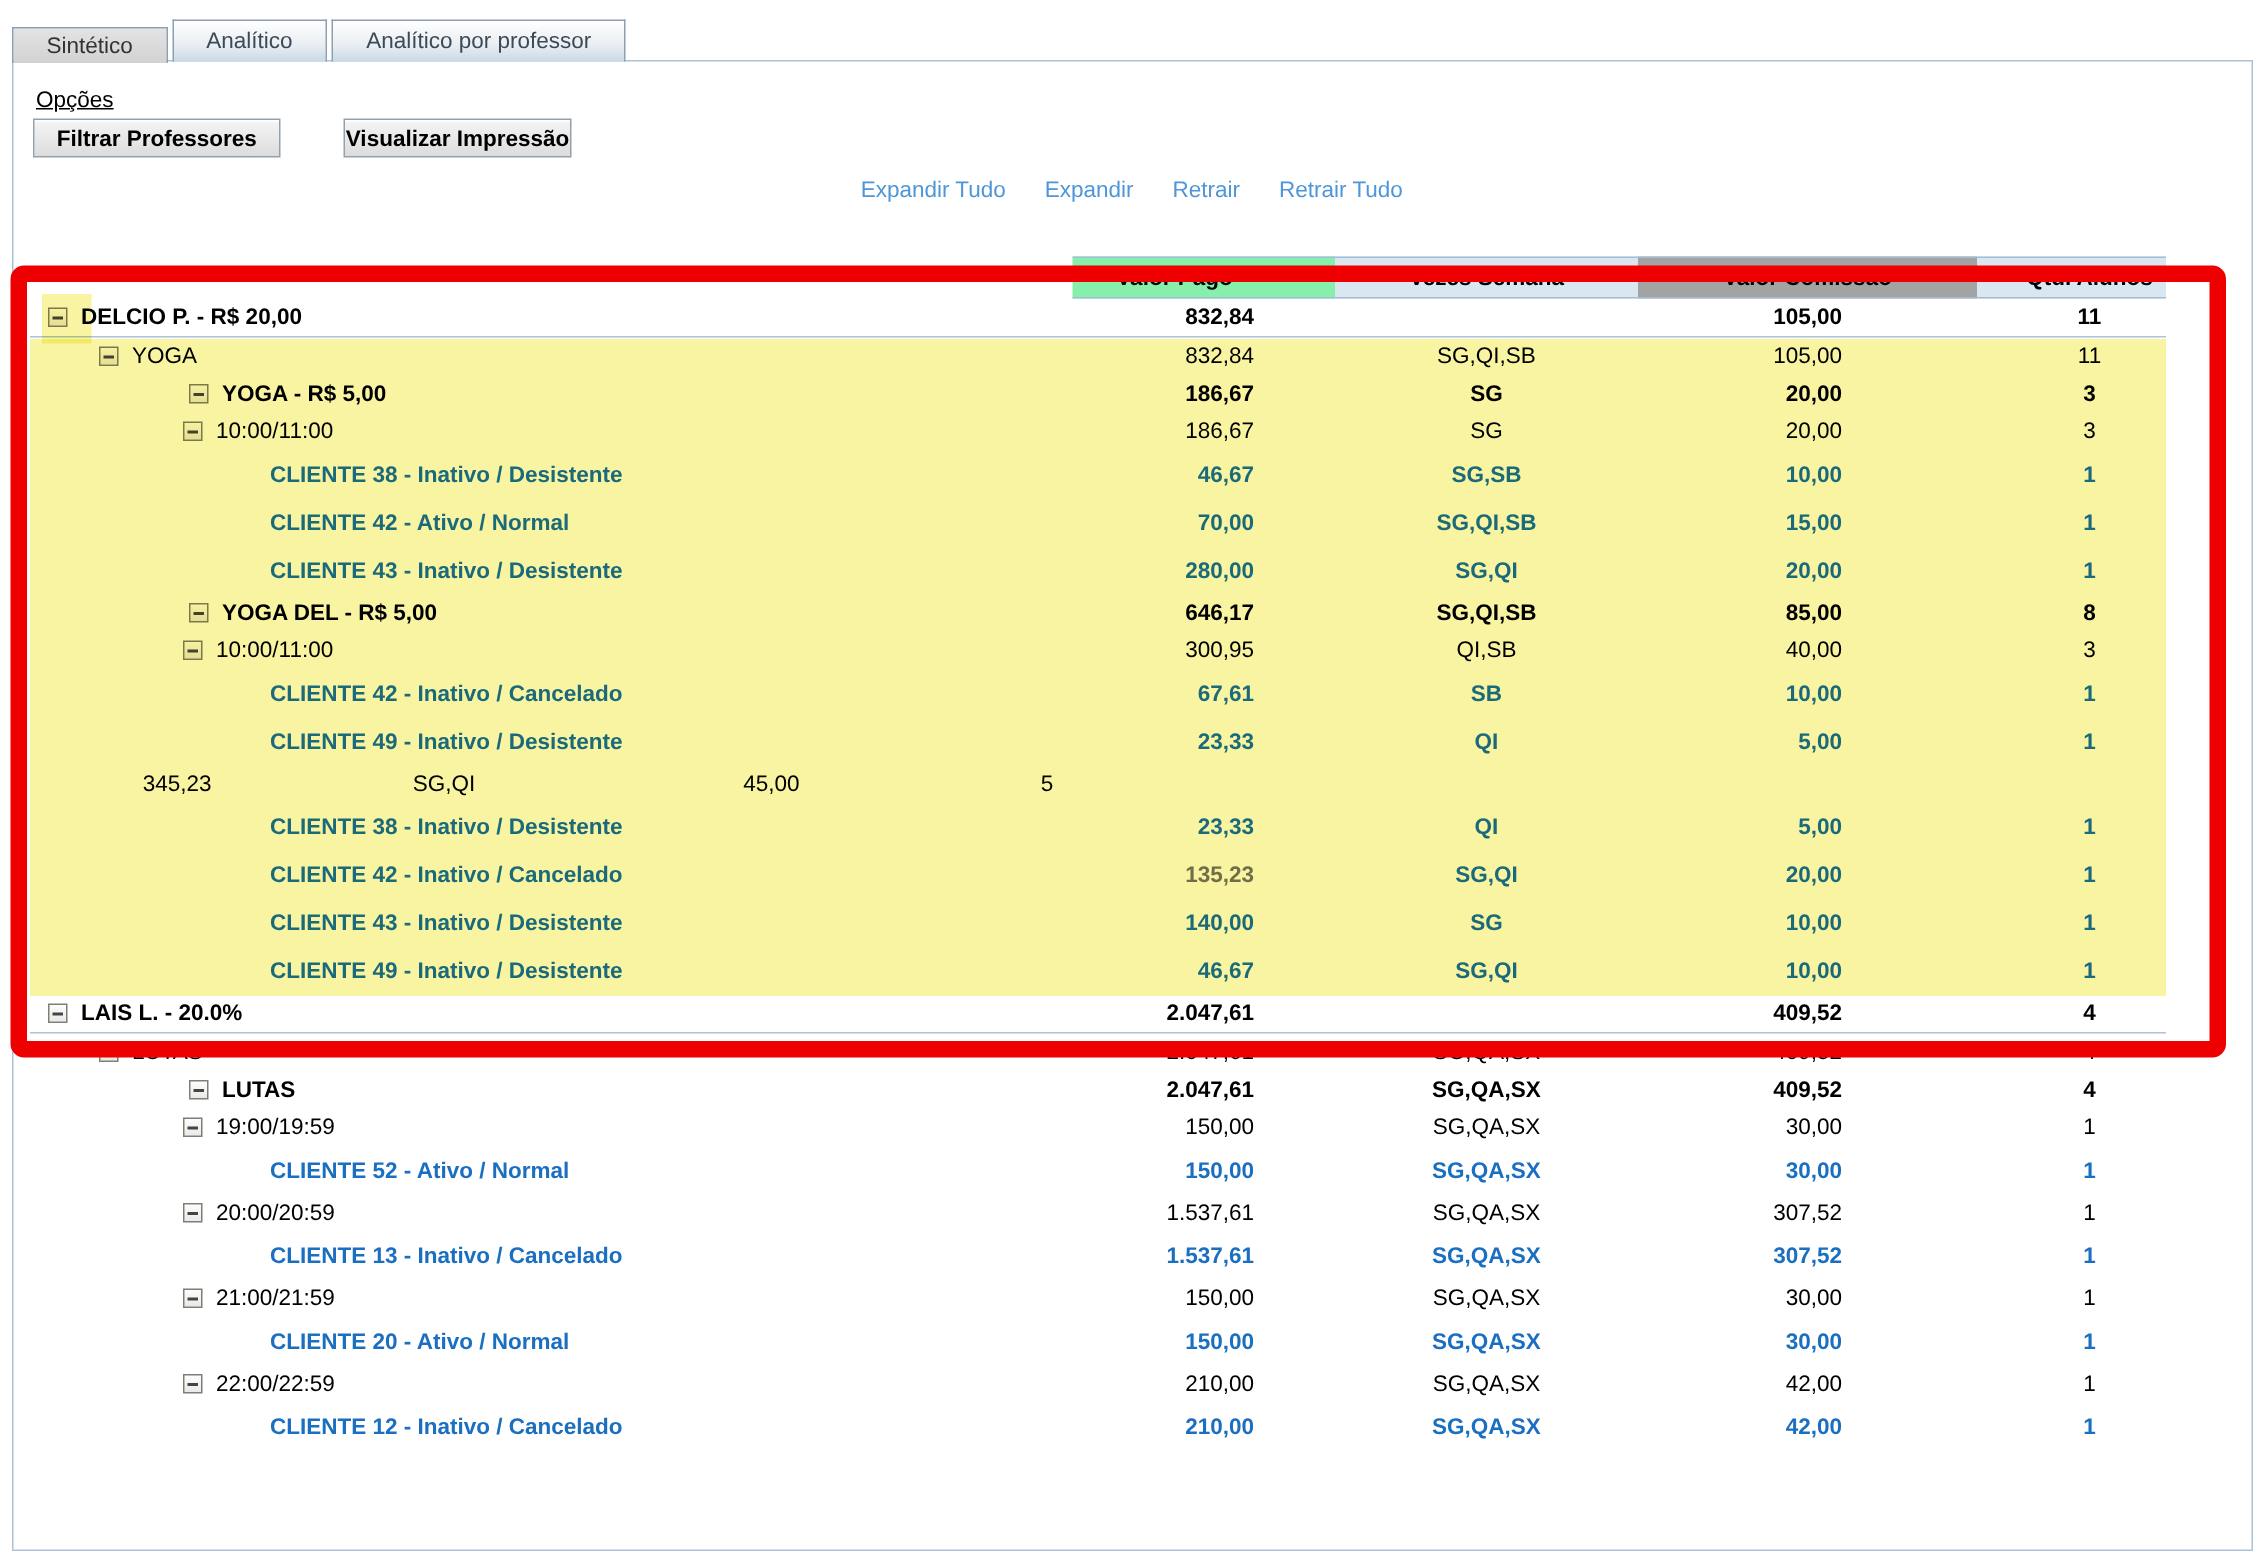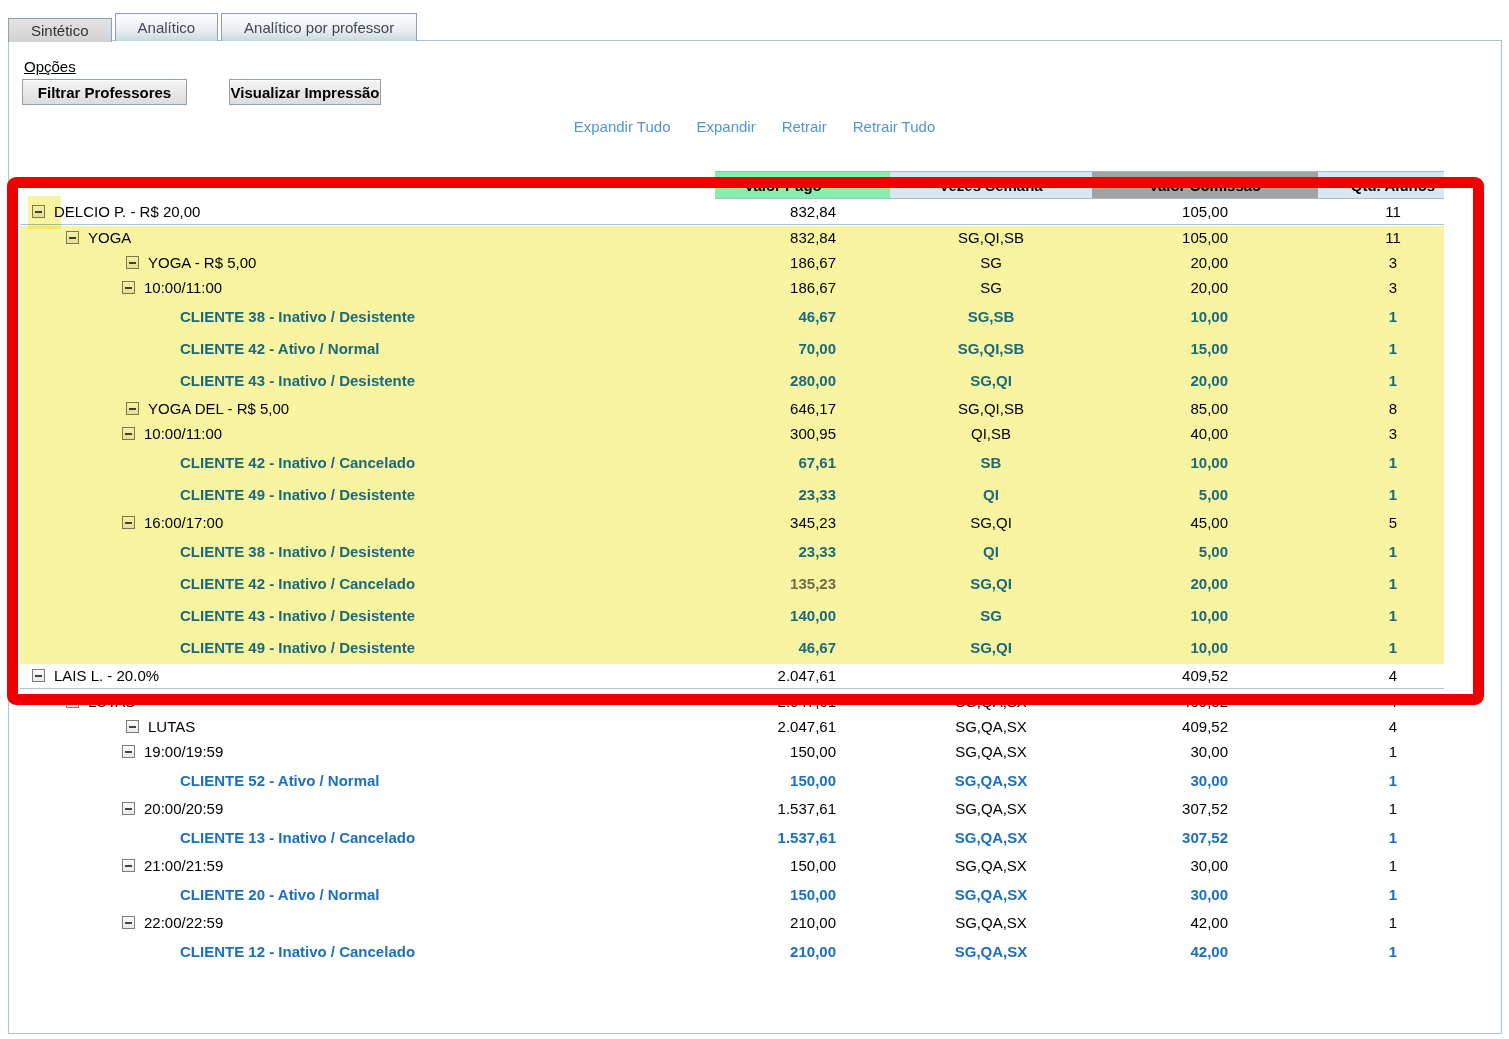--- a/index.html
+++ b/index.html
@@ -65,21 +65,21 @@
     height:28px; display:flex; align-items:center; justify-content:center;
   }
   .thead .c-name { background:transparent; border:none; }
   .thead .h-pago { padding-left:15px; }
   .thead .h-com  { padding-right:0; }
   .thead .h-alu  { padding-left:24px; }
 
   .type-professor { height:26px; border-bottom:1px solid #A9C4DB; }
   .type-modality, .type-price, .type-time { height:25px; }
   .type-client { height:32px; }
-  .type-professor .cell, .type-price .cell { font-weight:normal; }
+  .type-professor .cell, .type-price .cell { font-weight:bold; }
   .type-client .cell { font-weight:bold; color:#1B6FC0; }
 
   .expander {
     flex:none; width:13px; height:13px; margin-right:9px;
     border:1px solid #7E7E72; background:linear-gradient(#fdfdfd,#e9e9e9);
     position:relative; cursor:pointer;
   }
   .expander::after {
     content:""; position:absolute; left:2px; right:2px; top:5px; height:2px; background:#444;
   }
@@ -230,24 +230,20 @@
       <div class="trow level-5 type-client">
         <div class="cell c-name" style="color: rgb(27, 111, 192);">
           <div class="lbl">CLIENTE 49 - Inativo / Desistente</div>
         </div>
         <div class="cell c-pago" style="color: rgb(27, 111, 192);">23,33</div>
         <div class="cell c-vezes" style="color: rgb(27, 111, 192);">QI</div>
         <div class="cell c-com" style="color: rgb(27, 111, 192);">5,00</div>
         <div class="cell c-alu" style="color: rgb(27, 111, 192);">1</div>
       </div>
       <div class="trow level-4 type-time">
-        <div class="cell c-name">
-          <div class="expander"></div>
-          <div class="lbl">16:00/17:00</div>
-        </div>
         <div class="cell c-pago">345,23</div>
         <div class="cell c-vezes">SG,QI</div>
         <div class="cell c-com">45,00</div>
         <div class="cell c-alu">5</div>
       </div>
       <div class="trow level-5 type-client">
         <div class="cell c-name" style="color: rgb(27, 111, 192);">
           <div class="lbl">CLIENTE 38 - Inativo / Desistente</div>
         </div>
         <div class="cell c-pago" style="color: rgb(27, 111, 192);">23,33</div>

